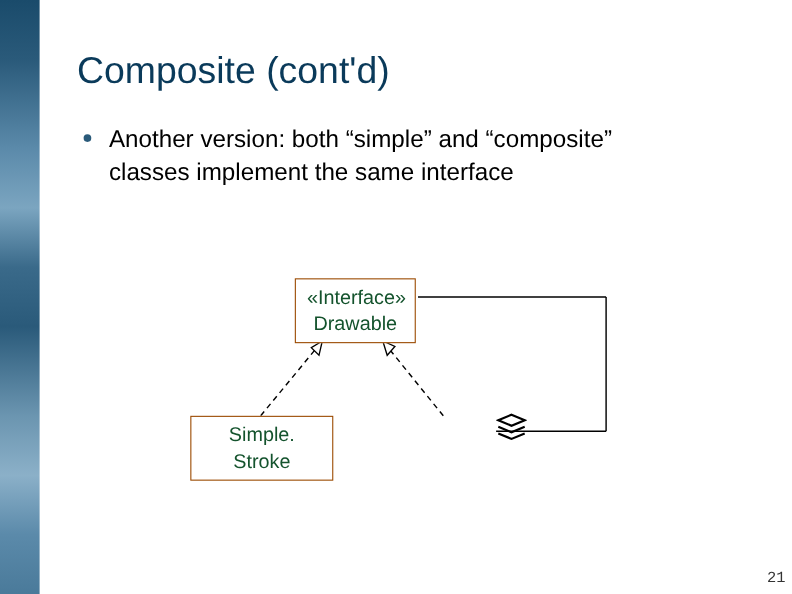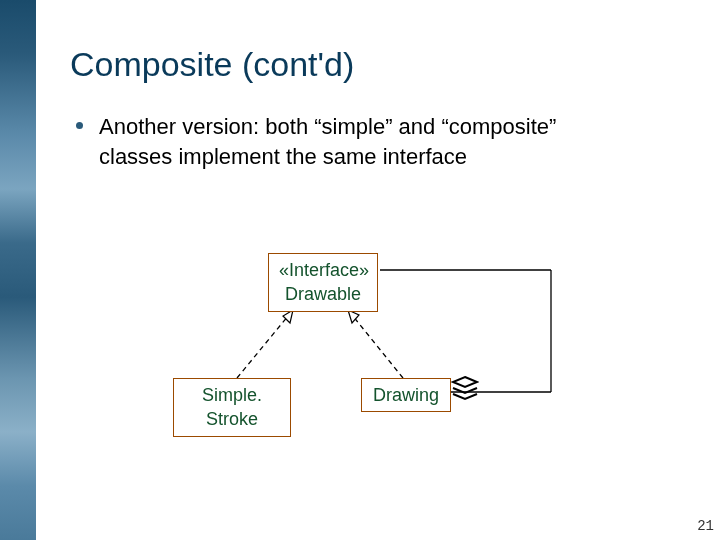--- a/index.html
+++ b/index.html
@@ -71,21 +71,21 @@
     color: #14532d;
     line-height: 1.35;
     padding: 4px 10px;
   }
   .interface-box {
     left: 113px; top: 23px;
     width: 110px;
   }
   .simple-box {
     left: 18px; top: 148px;
-    width: 118px;
+    width: 130px;
   }
   .drawing-box {
     left: 206px; top: 148px;
     width: 90px;
   }
   svg.connectors {
     position: absolute;
     left: 0; top: 0;
     width: 420px;
     height: 210px;
@@ -136,23 +136,20 @@
 
   <div class="box interface-box">
     <div>«Interface»</div>
     <div>Drawable</div>
   </div>
 
   <div class="box simple-box">
     <span>Simple. Stroke</span>
   </div>
 
-  <div class="box drawing-box">
-    <span>Drawing</span>
-  </div>
 
   <svg class="stack-icon" width="28" height="30">
     <g stroke="#000" stroke-width="2" fill="none">
       <polygon points="14,2 26,7 14,12 2,7"></polygon>
       <polyline points="2,13 14,18 26,13"></polyline>
       <polyline points="2,19 14,24 26,19"></polyline>
     </g>
   </svg>
 </div>
 

